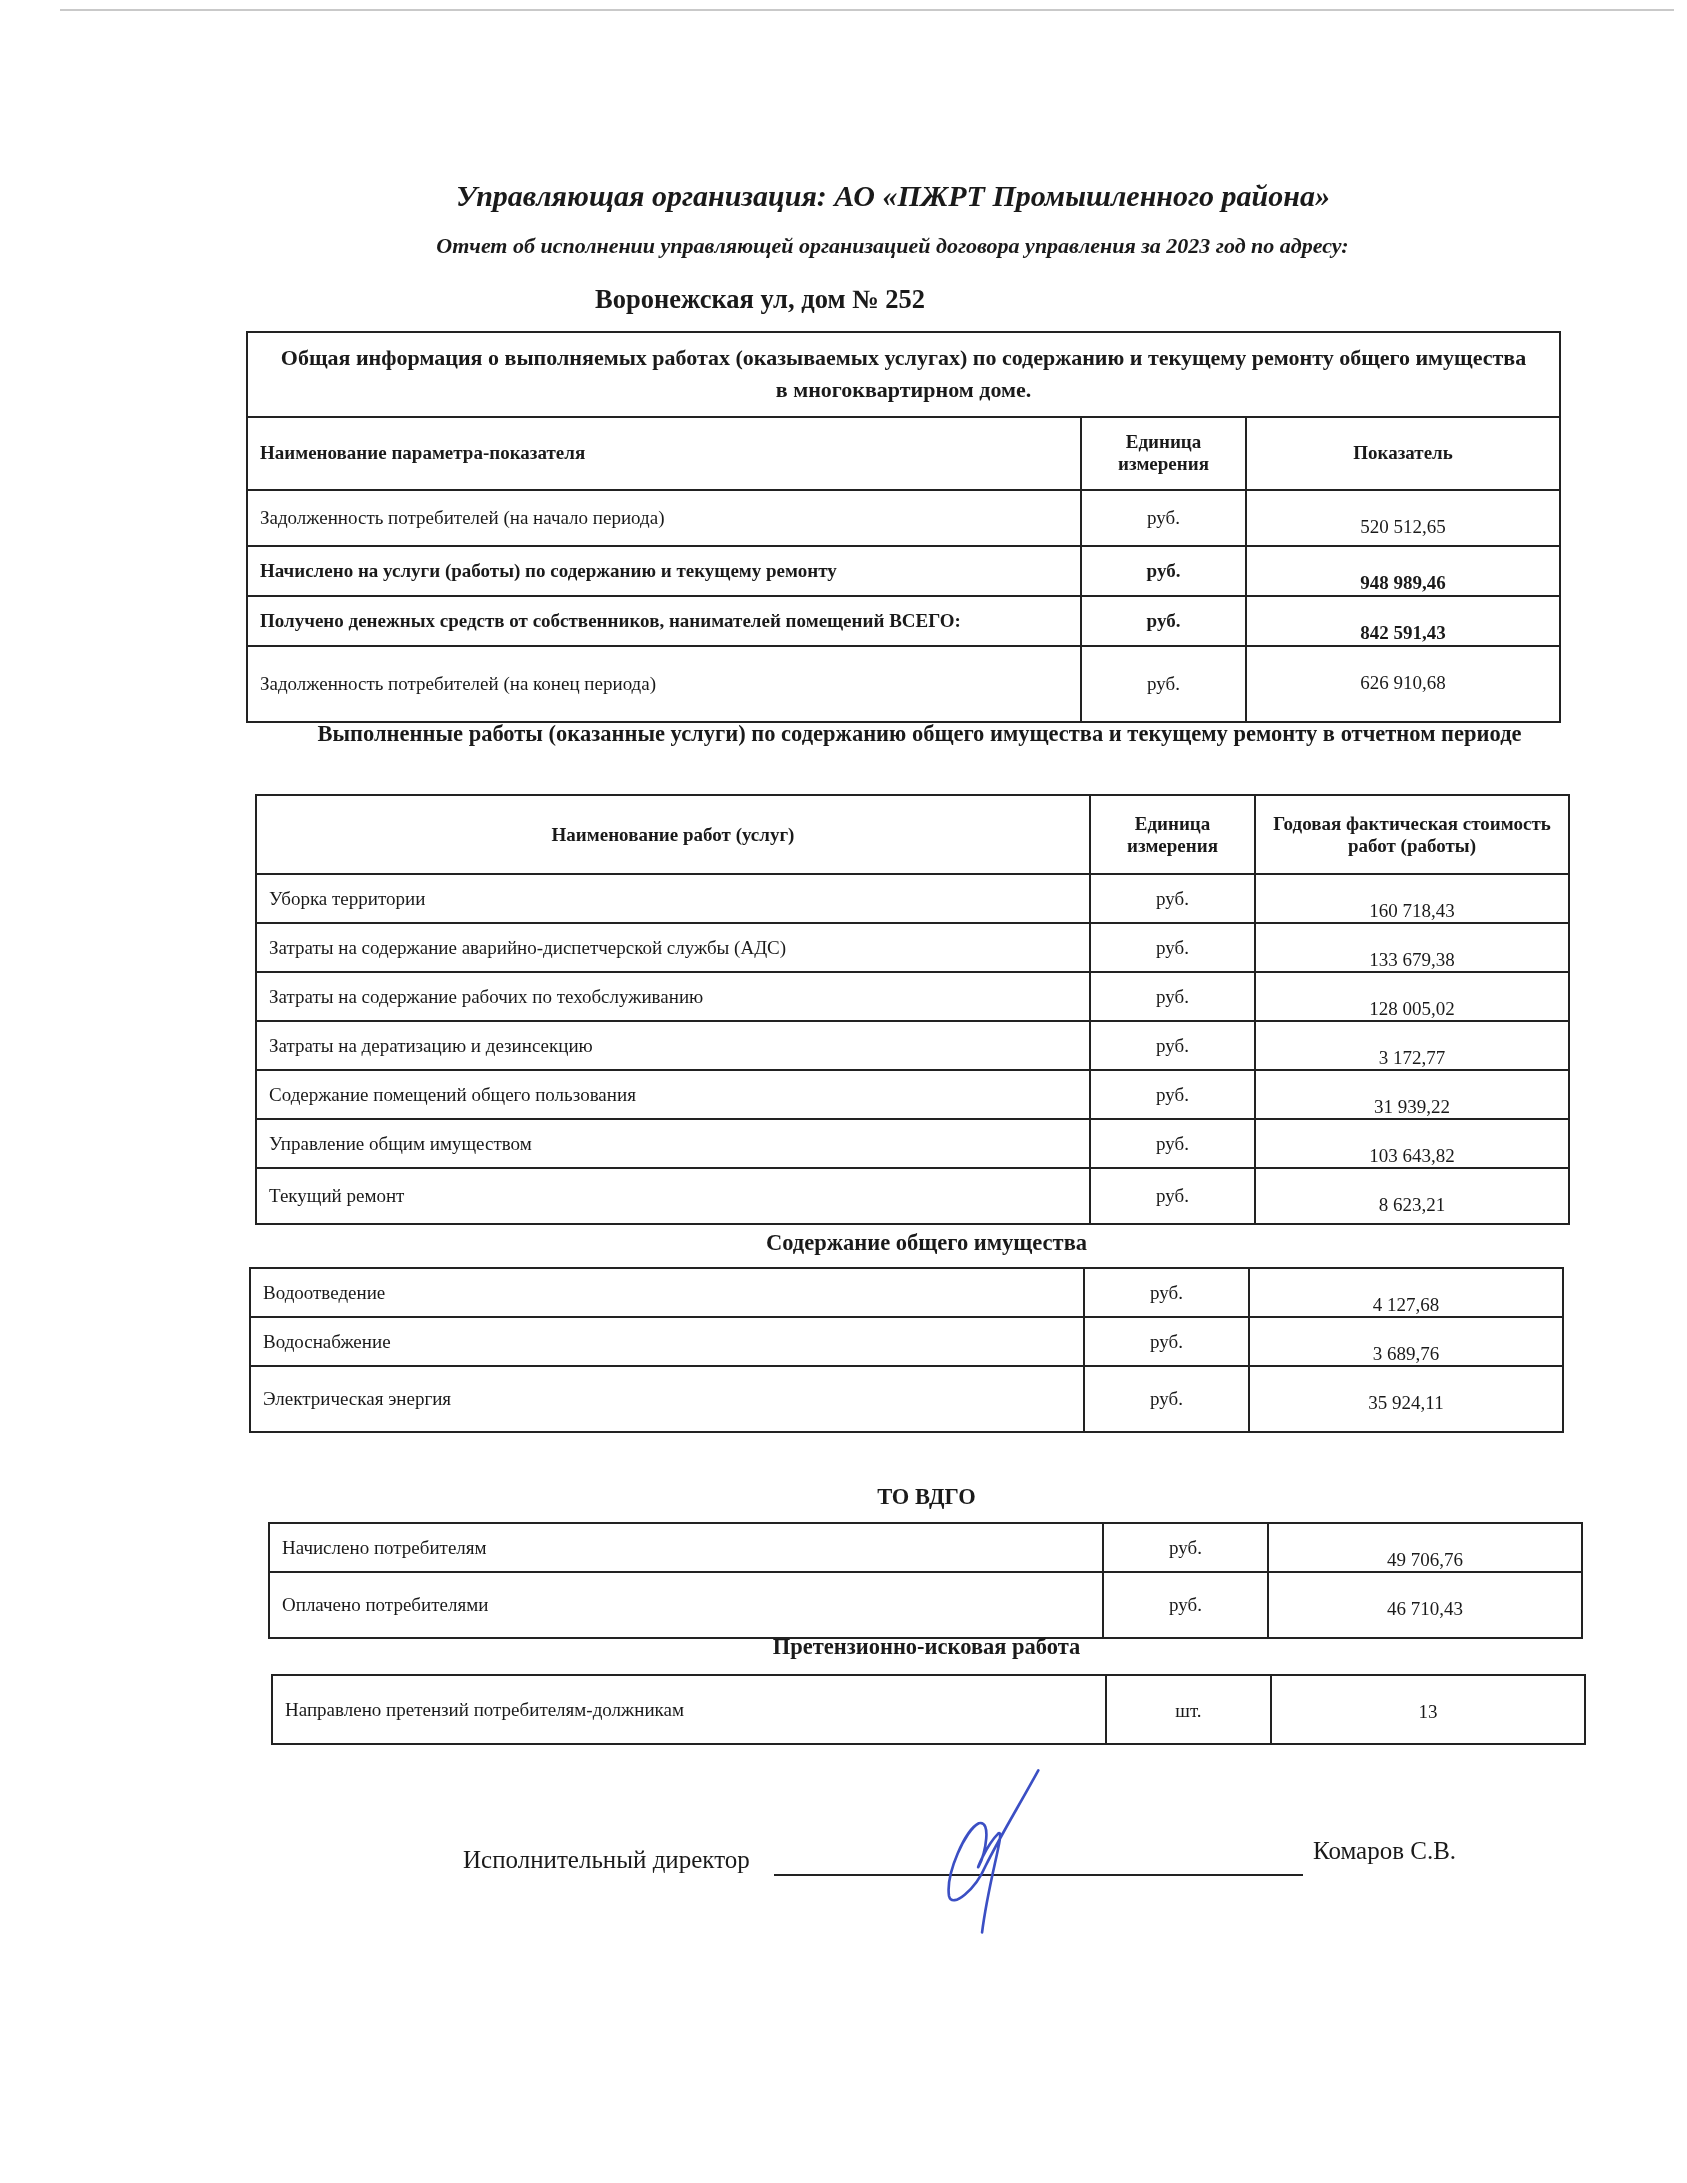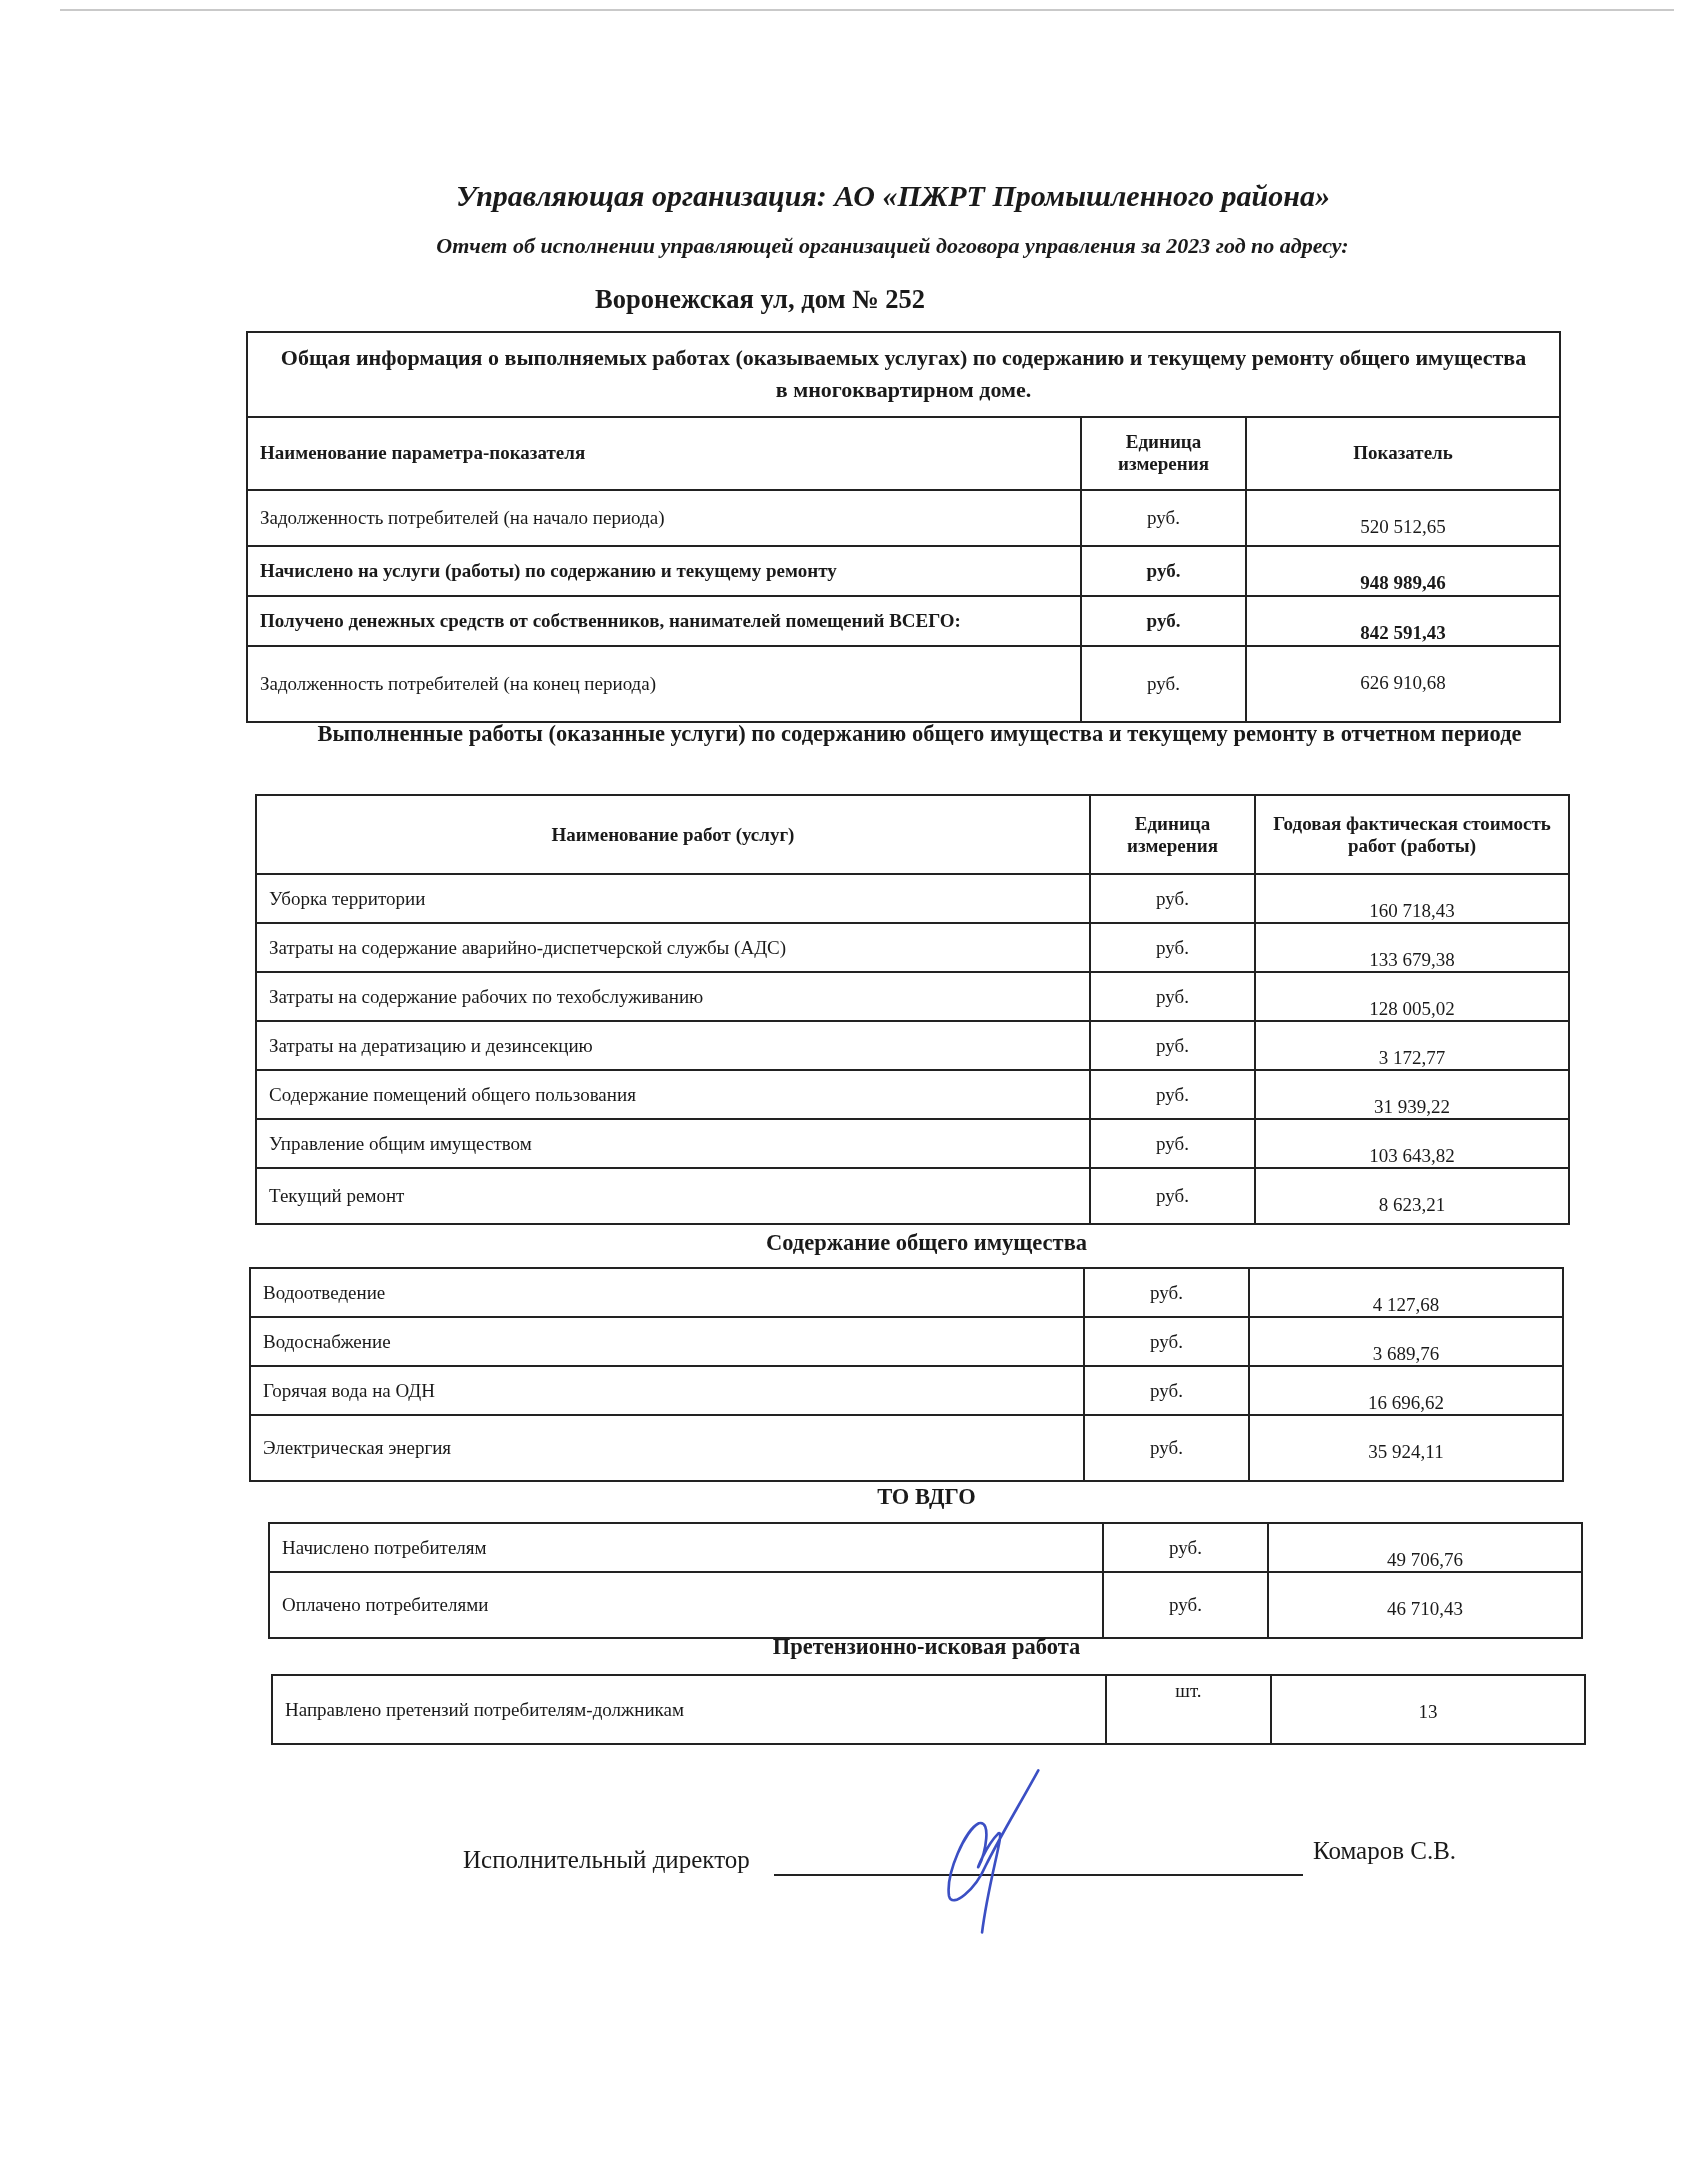--- a/index.html
+++ b/index.html
@@ -156,25 +156,20 @@
         <tr style="height:49px">
       <td class="c-name">Водоотведение</td>
       <td class="c-unit">руб.</td>
       <td class="c-val">4 127,68</td>
     </tr>
     <tr style="height:49px">
       <td class="c-name">Водоснабжение</td>
       <td class="c-unit">руб.</td>
       <td class="c-val">3 689,76</td>
     </tr>
-    <tr style="height:49px">
-      <td class="c-name">Горячая вода на ОДН</td>
-      <td class="c-unit">руб.</td>
-      <td class="c-val">16 696,62</td>
-    </tr>
     <tr style="height:66px">
       <td class="c-name">Электрическая энергия</td>
       <td class="c-unit">руб.</td>
       <td class="c-val">35 924,11</td>
     </tr>
   </tbody>
     </table>
 
   <div class="section-heading" style="left:794px; width:265px; top:1481px;">ТО ВДГО</div>
 
@@ -202,21 +197,21 @@
 
   <table style="left:271px; top:1674px; width:1313px;">
     <colgroup>
         <col style="width:834px">
         <col style="width:165px">
         <col style="width:314px">
       </colgroup>
     <tbody>
         <tr style="height:69px">
       <td class="c-name">Направлено претензий потребителям-должникам</td>
-      <td class="c-unit" style="vertical-align:top; padding-top:4px">шт.</td>
+      <td class="c-unit" style="vertical-align:top; padding-top:24px">шт.</td>
       <td class="c-val">13</td>
     </tr>
   </tbody>
     </table>
 
   <div class="signature-block">
     <span class="sig-role">Исполнительный директор</span>
     <div class="sig-line"></div>
     <svg class="sig-mark" width="106" height="172" viewBox="0 0 160 260">
       <path d="M150 5 C120 60, 95 100, 70 150 C55 185, 20 215, 15 195 C10 160, 40 95, 60 85 C80 80, 70 130, 60 150 C55 160, 70 120, 90 100 C100 95, 75 170, 65 250" fill="none" stroke="#3b4fc4" stroke-width="4" stroke-linecap="round"></path>

